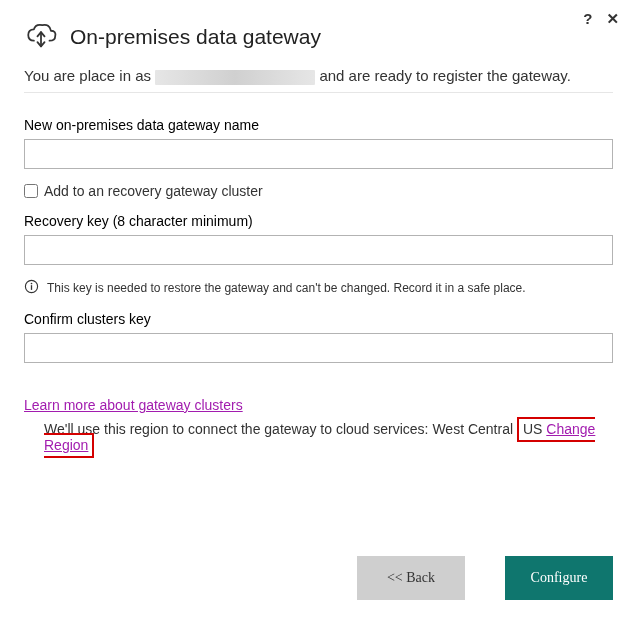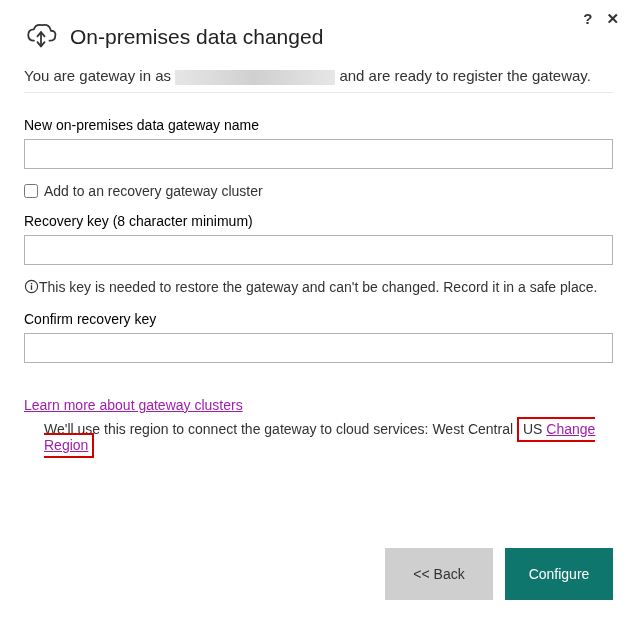--- a/index.html
+++ b/index.html
@@ -71,21 +71,23 @@
     gap: 6px;
     margin-bottom: 14px;
   }
   .checkbox-row input[type="checkbox"] {
     width: 14px; height: 14px;
     accent-color: #0078d4;
     border: 1px solid #0078d4;
   }
   .info-row {
     display: flex;
-    font-size: 14px;
+    align-items: center;
+    gap: 8px;
+    font-size: 12px;
     margin-bottom: 14px;
   }
   .info-row svg { width: 15px; height: 15px; flex-shrink: 0; }
   .link {
     text-decoration: underline;
     color: #a21caf;
     cursor: pointer;
     font-size: 14px;
   }
   .learn-link { display: inline-block; margin-top: 20px; margin-bottom: 8px; }
@@ -97,25 +99,26 @@
   }
   .footer {
     position: absolute;
     bottom: 24px;
     right: 24px;
     display: flex;
     gap: 12px;
   }
   .btn {
     min-width: 108px;
-    height: 52px;
+    height: 44px;
     border: none;
     font-size: 14px;
     cursor: pointer;
-    font-family: Liberation Sans, sans-serif;
+    font-family: Liberation Serif, serif;
+    margin-left: 28px;
   }
   .btn-back { background: #cfcfcf; color: #333; }
   .btn-primary { background: #0f766e; color: #fff; }
 </style>
 </head>
 <body>
 
 
 
 <div class="top-controls">
@@ -125,25 +128,25 @@
 
 <div class="header">
   <span>
     <svg viewBox="0 0 48 40" fill="none" stroke="#333" stroke-width="2.5">
       <path d="M14 28 Q6 28 6 20 Q6 12 14 12 Q16 4 26 6 Q36 4 38 14 Q46 14 44 22 Q44 28 36 28" stroke-linecap="round" stroke-linejoin="round"></path>
       <path d="M24 16 L24 36" stroke-linecap="round"></path>
       <path d="M19 22 L24 16 L29 22" stroke-linecap="round" stroke-linejoin="round"></path>
       <path d="M19 30 L24 36 L29 30" stroke-linecap="round" stroke-linejoin="round"></path>
     </svg>
   </span>
-  <h1>On-premises data changed</h1>
+  <h1>On-premises data gateway</h1>
 </div>
 
 <p class="signin-line">
-  <span>You are gateway in as </span><span class="redact"></span><span> and are ready to register the gateway.</span>
+  <span>You are place in as </span><span class="redact"></span><span> and are ready to register the gateway.</span>
 </p>
 <hr class="divider">
 
 <label class="field-label">New on-premises data gateway name</label>
 <input type="text" class="text-input" value="" style="">
 
 <div class="checkbox-row">
   <input type="checkbox" style="">
   <span>Add to an recovery gateway cluster</span>
 </div>
@@ -155,21 +158,21 @@
   <span>
     <svg viewBox="0 0 16 16">
         <circle cx="8" cy="8" r="6.5" fill="none" stroke="#333" stroke-width="1.2"></circle>
         <circle cx="8" cy="4.8" r="0.9" fill="#333"></circle>
         <rect x="7.3" y="6.6" width="1.4" height="5" fill="#333"></rect>
       </svg>
   </span>
   <span>This key is needed to restore the gateway and can't be changed. Record it in a safe place.</span>
 </div>
 
-<label class="field-label">Confirm recovery key</label>
+<label class="field-label">Confirm clusters key</label>
 <input type="password" class="text-input" value="" style="">
 
 <a class="link learn-link">Learn more about gateway clusters</a>
 <div class="region-text">
   <span>We'll use this region to connect the gateway to cloud services: West Central </span><span class="highlight-box"><span>US </span><a class="link">Change Region</a></span>
 </div>
 
 <div class="footer">
   <button class="btn btn-back">&lt;&lt;  Back</button>
   <button class="btn btn-primary">Configure</button>

